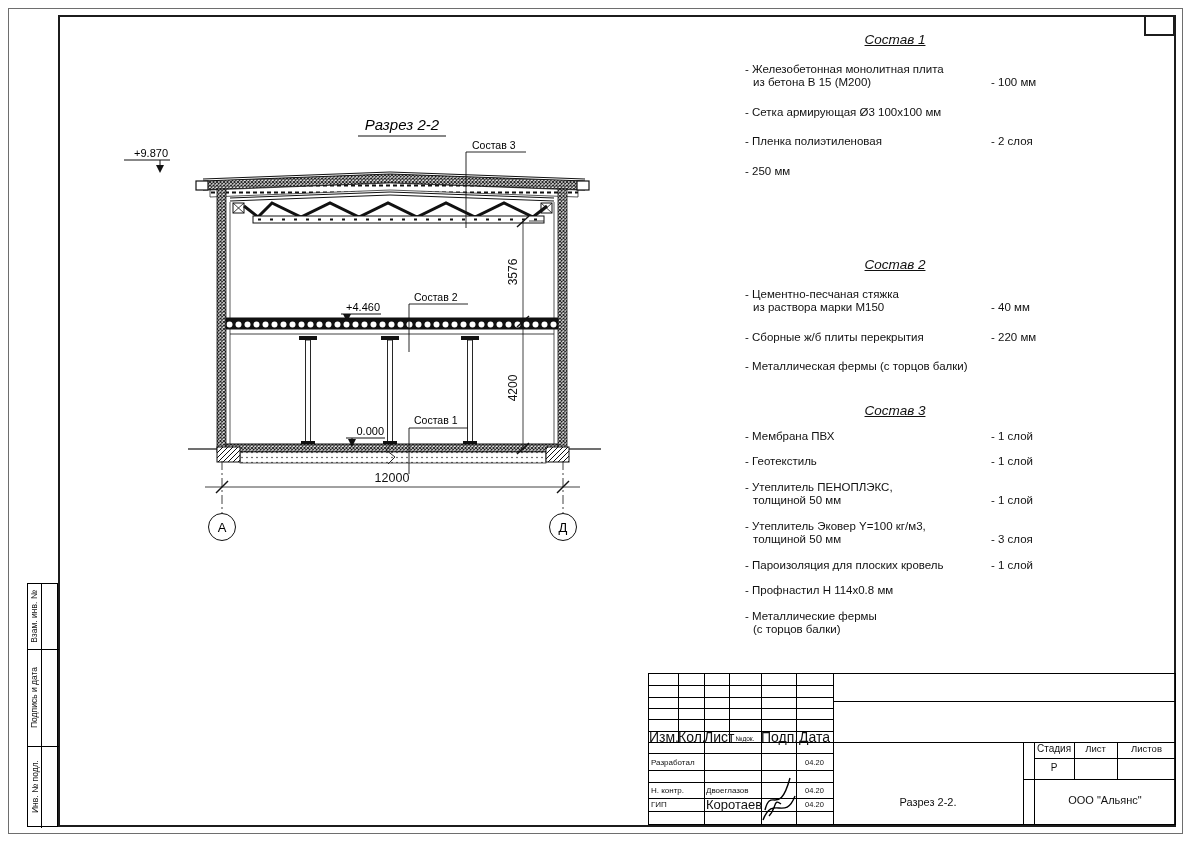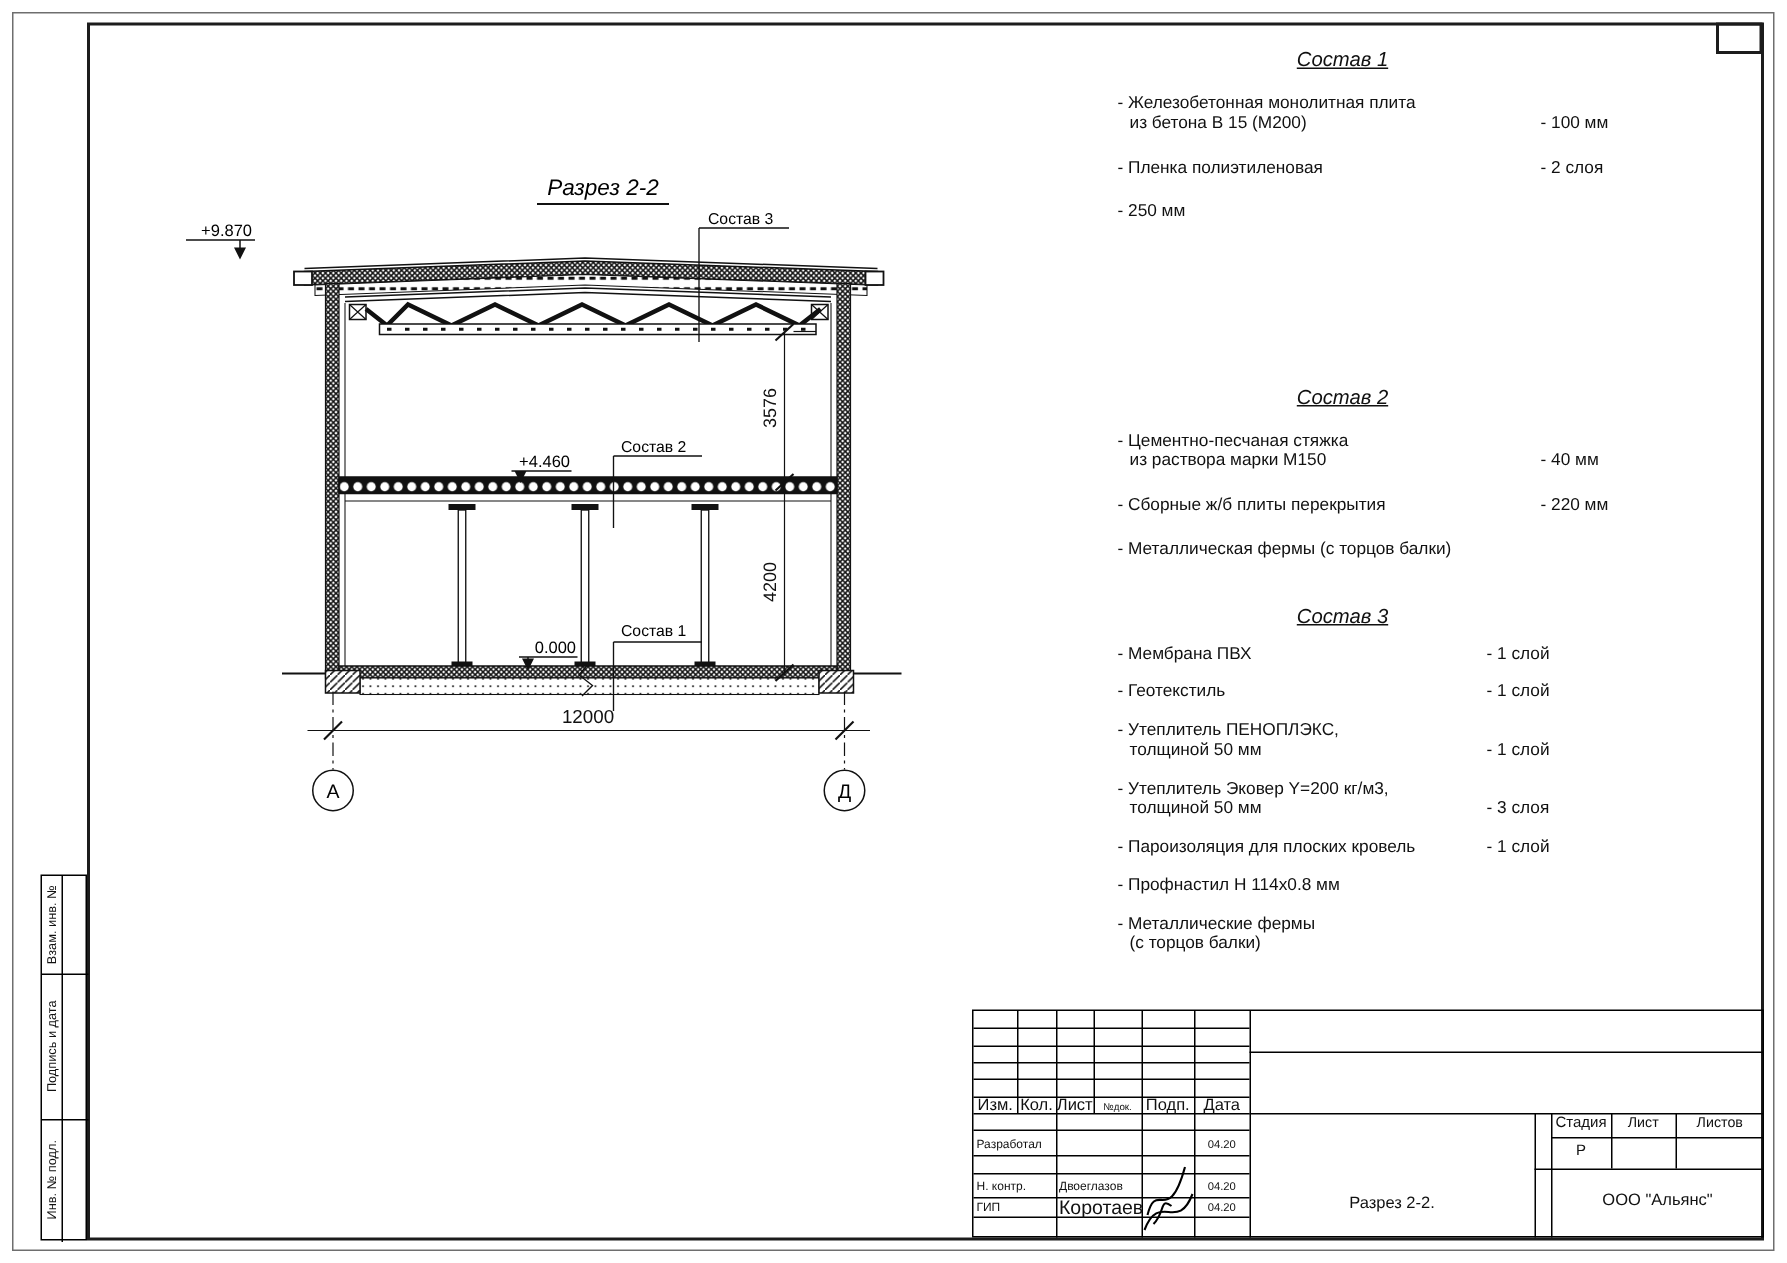--- a/index.html
+++ b/index.html
@@ -14,31 +14,31 @@
   
   .comp { position:absolute; width:432px; font-size:11.5px; line-height:13.5px; }
   .comp-title { width:300px; text-align:center; font-style:italic; font-size:13.5px; }
   .comp-title span { text-decoration:underline; }
   .comp-item { display:flex; align-items:flex-end; }
   .ci-name { width:246px; }
   .ci-name div { white-space:nowrap; }
   .ci-line2 { padding-left:8px; }
   .ci-line2:empty { display:none; }
   .ci-val { white-space:nowrap;text-align:right; }
-  .c12 .comp-item { margin-top:16px;gap:36px; }
+  .c12 .comp-item { margin-top:16px; }
   .c3  .comp-item { margin-top:12px; }
   .c1 .comp-item:first-of-type { margin-top:26px; }
   .c2 .comp-item:first-of-type { margin-top:20px; }
   .c3 .comp-item:first-of-type { margin-top:27px; }
 
   
   .tblock { left:648px; top:673px; width:528px; height:152px; border:1px solid #000; }
   .vl { position:absolute; width:1px; background:#000; }
   .hl { position:absolute; height:1px; background:#000; }
-  .tb { position:absolute; font-size:11px; line-height:10px; white-space:nowrap; }
+  .tb { position:absolute; font-size:14px; line-height:10px; white-space:nowrap; }
   .tb.center { text-align:center; }
 
   
   .sidebar { left:27px; top:583px; width:31px; height:244px; border:1px solid #000; }
   .side-label { position:absolute; height:13px; font-size:8.5px; line-height:13px;
                 text-align:center; white-space:nowrap; transform:rotate(-90deg); }
 </style>
 </head>
 <body>
 
@@ -202,20 +202,26 @@
     <div class="comp-title"><span>Состав 1</span></div>
     <div class="comp-item">
       <div class="ci-name">
           <div>- Железобетонная  монолитная плита</div>
           <div class="ci-line2">из бетона В 15 (М200)</div>
         </div>
       <div class="ci-val">- 100 мм</div>
     </div>
     <div class="comp-item">
       <div class="ci-name">
+          <div>- Сетка армирующая Ø3 100х100 мм</div>
+        </div>
+      <div class="ci-val"></div>
+    </div>
+    <div class="comp-item">
+      <div class="ci-name">
           <div>- Пленка полиэтиленовая</div>
         </div>
       <div class="ci-val">- 2 слоя</div>
     </div>
     <div class="comp-item">
       <div class="ci-val">- 250 мм</div>
     </div>
   </div>
 
   <div class="comp c12 c2" style="left:745px;top:258px;">
@@ -257,21 +263,21 @@
     </div>
     <div class="comp-item">
       <div class="ci-name">
           <div>- Утеплитель ПЕНОПЛЭКС,</div>
           <div class="ci-line2">толщиной 50 мм</div>
         </div>
       <div class="ci-val">- 1 слой</div>
     </div>
     <div class="comp-item">
       <div class="ci-name">
-          <div>- Утеплитель Эковер Y=200 кг/м3,</div>
+          <div>- Утеплитель Эковер Y=100 кг/м3,</div>
           <div class="ci-line2">толщиной 50 мм</div>
         </div>
       <div class="ci-val">- 3 слоя</div>
     </div>
     <div class="comp-item">
       <div class="ci-name">
           <div>- Пароизоляция для плоских кровель</div>
         </div>
       <div class="ci-val">- 1 слой</div>
     </div>

